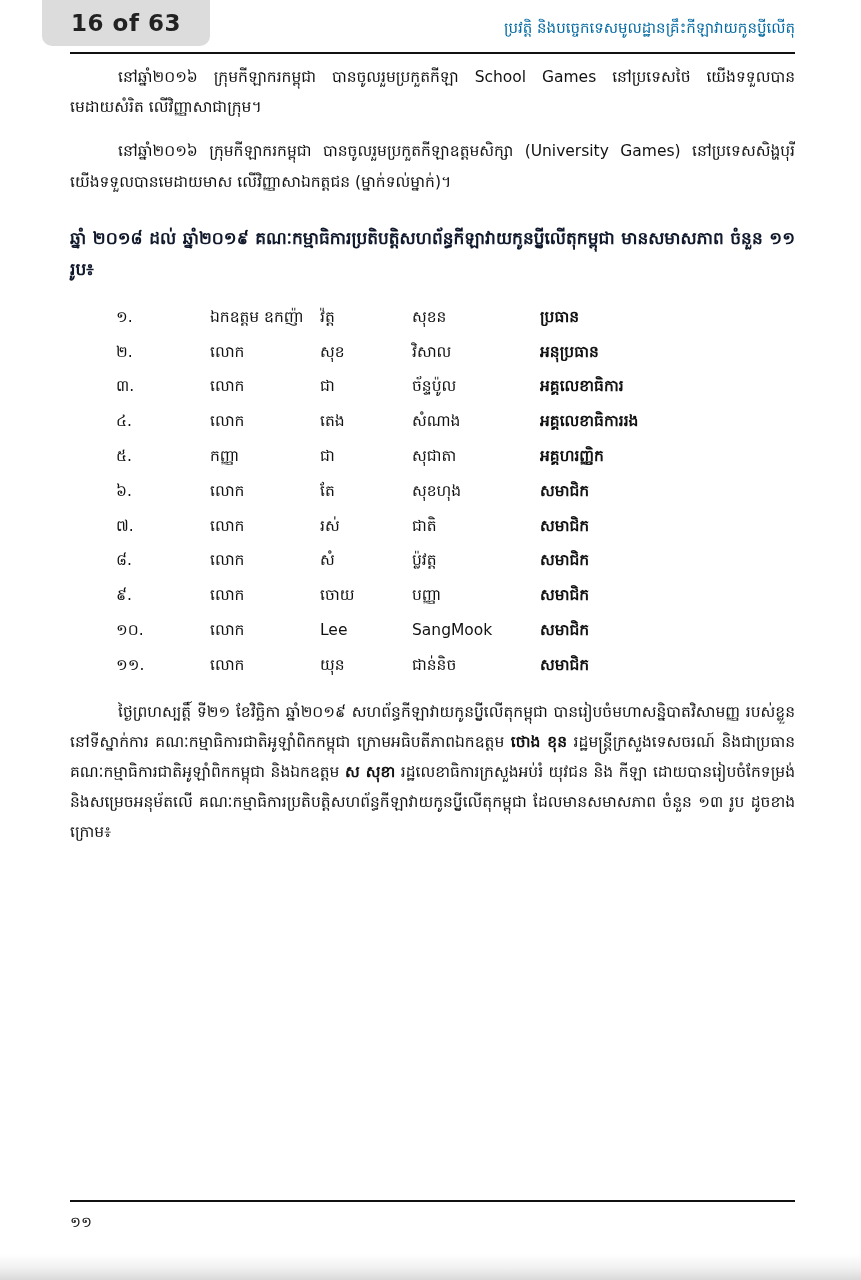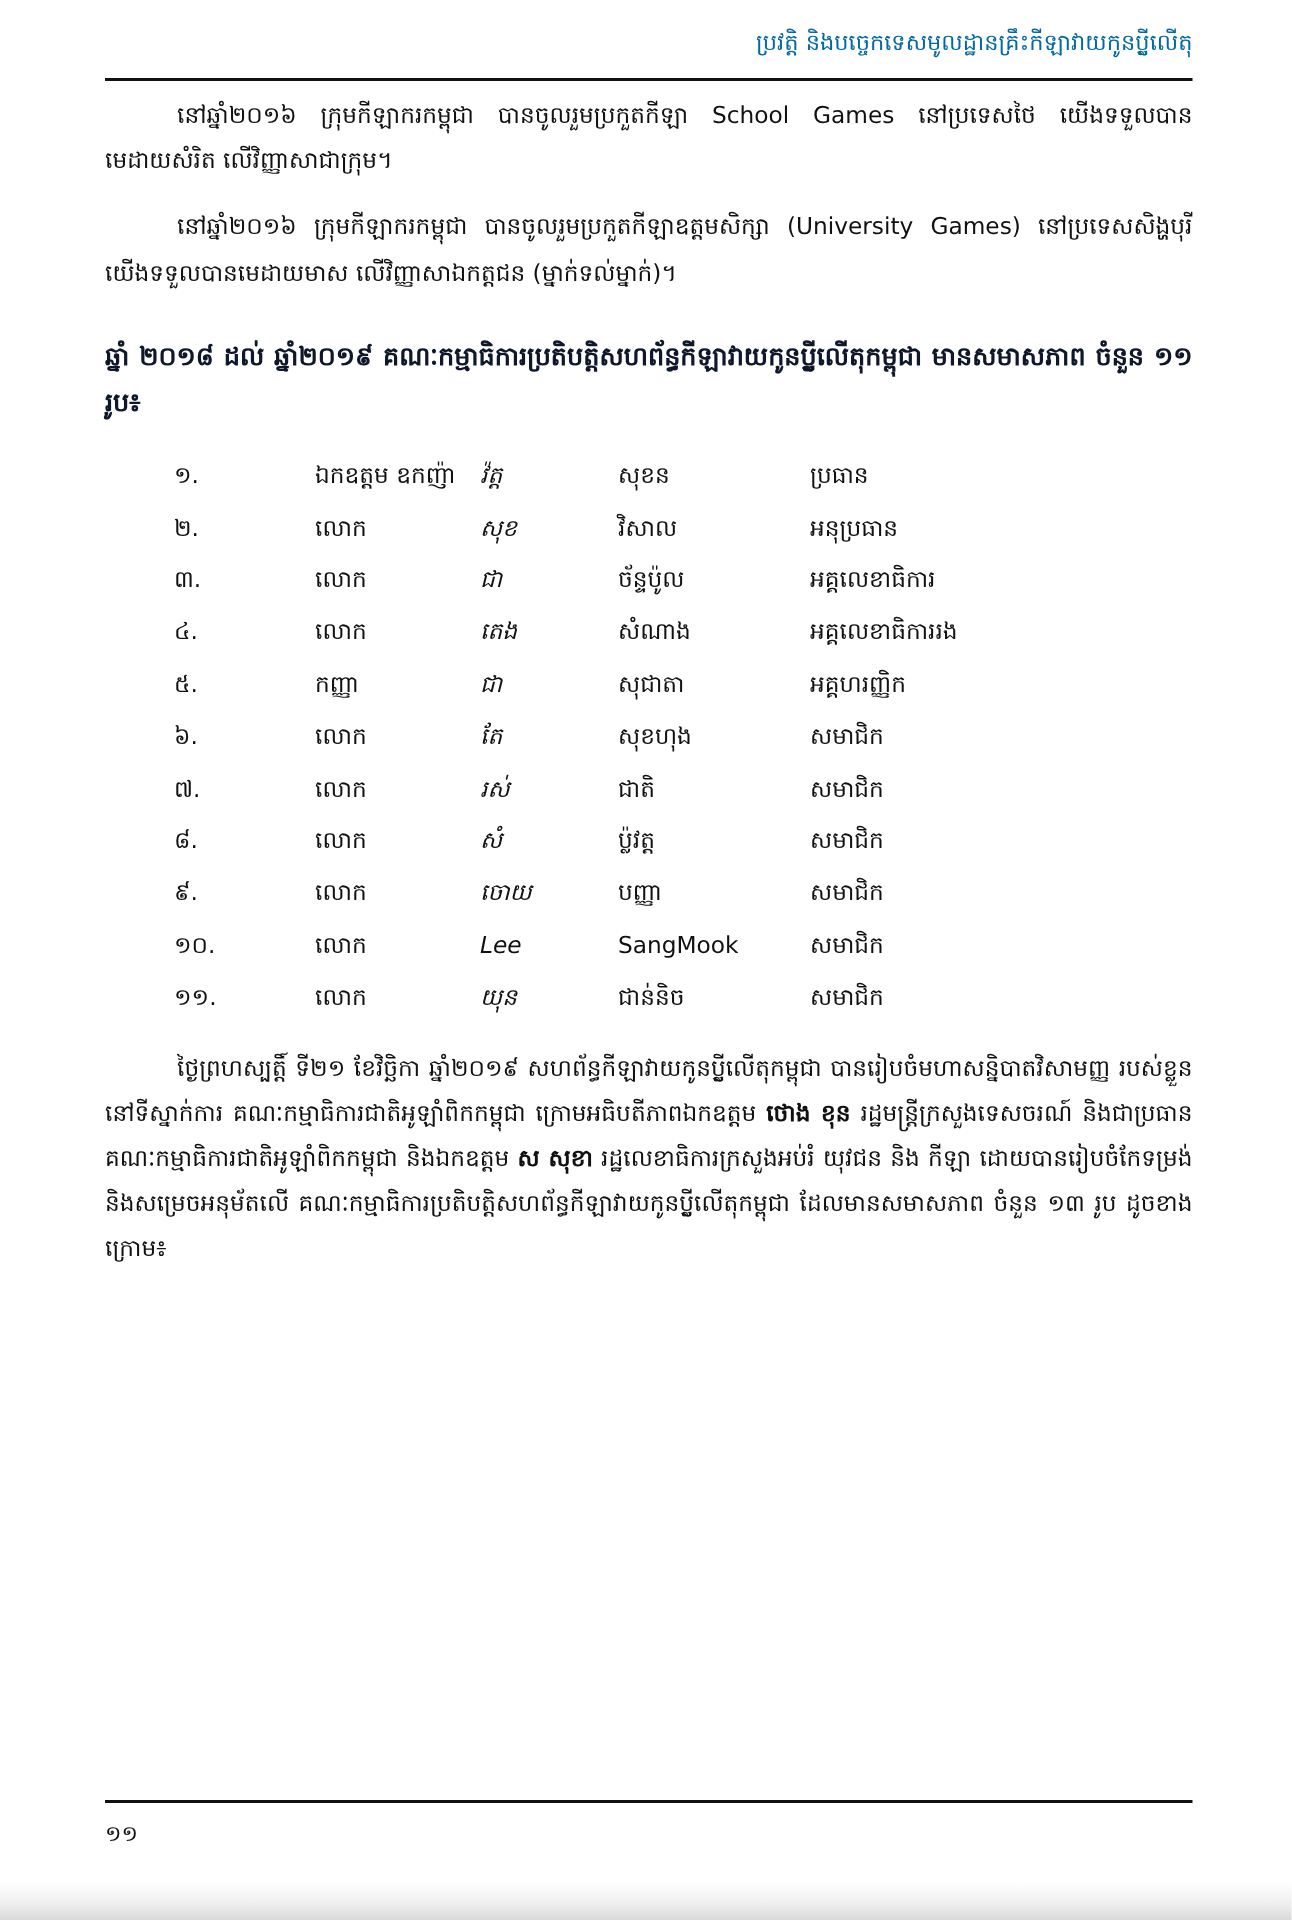--- a/index.html
+++ b/index.html
@@ -84,23 +84,23 @@
     font-size: 15.5px;
   }
   table.members td {
     padding: 5px 0 5px 0;
     line-height: 1.6;
     vertical-align: top;
     color: #111;
   }
   td.c-num { width: 94px; }
   td.c-title { width: 110px; margin-top: 26px; }
-  td.c-first { width: 92px; font-style: italic; }
+  td.c-first { width: 92px; }
   td.c-last { width: 128px; }
-  td.c-role { width: 200px; }
+  td.c-role { width: 200px; font-weight: bold; }
   .bold { font-weight: bold; }
   .footer-rule {
     position: absolute;
     left: 70px;
     right: 66px;
     bottom: 78px;
     border-bottom: 2px solid #111;
   }
   .footer {
     position: absolute;
@@ -121,20 +121,23 @@
     bottom: 0;
     height: 26px;
     background: linear-gradient(to bottom, #ffffff 0%, #f0f0f0 55%, #d9d9d9 100%);
   }
 </style>
 </head>
 <body>
 
 <div class="page">
 
+  <div class="page-tab">
+    <span>16 of 63</span>
+  </div>
 
   <div class="header">
     <span>ប្រវត្តិ និងបច្ចេកទេសមូលដ្ឋានគ្រឹះកីឡាវាយកូនប្ញ្លីលើតុ</span>
   </div>
   <div class="header-rule"></div>
 
   <div class="content">
 
     <p class="para">នៅឆ្នាំ២០១៦ ក្រុមកីឡាករកម្ពុជា បានចូលរួមប្រកួតកីឡា School Games នៅប្រទេសថៃ យើងទទួលបានមេដាយសំរិត លើវិញ្ញាសាជាក្រុម។</p>
 

